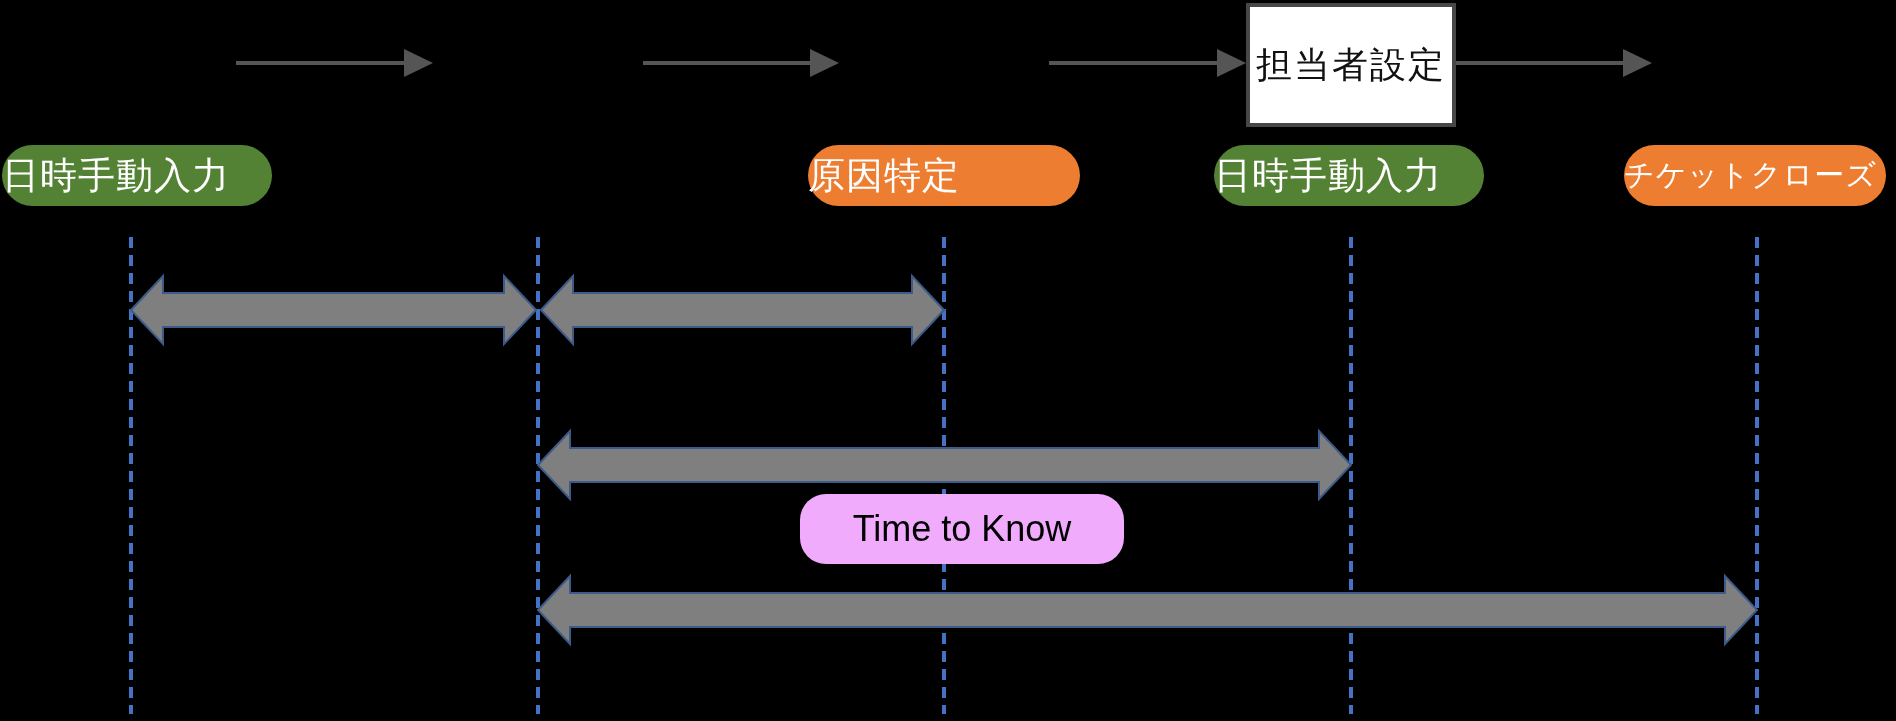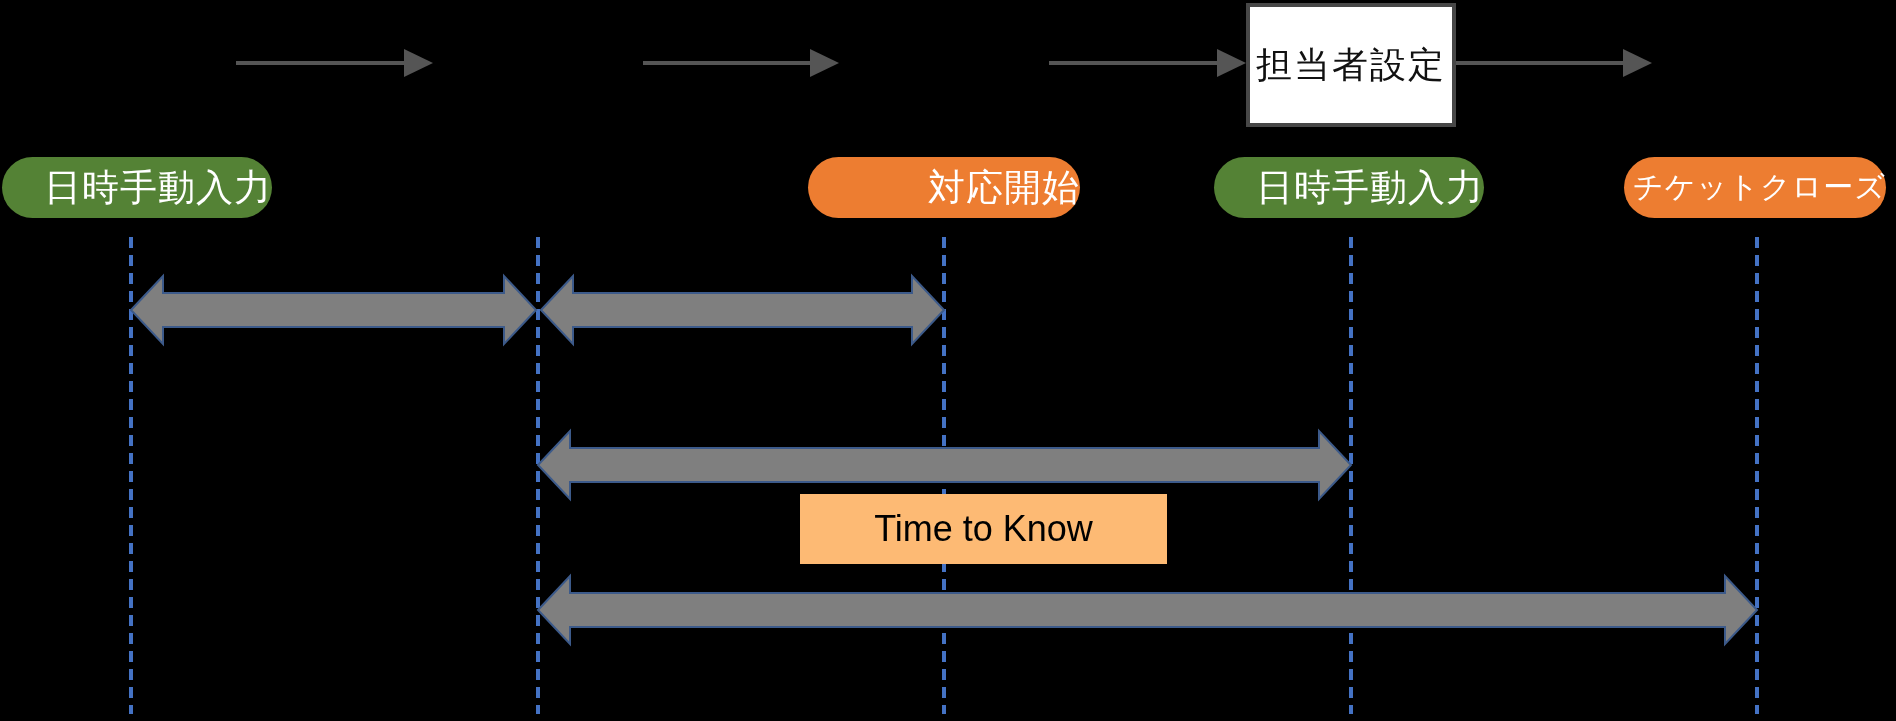--- a/index.html
+++ b/index.html
@@ -29,48 +29,48 @@
     white-space: nowrap;
   }
   .stage-box .line { display: block; }
   
   .connector { position: absolute; top: 47px; overflow: visible; }
   
   .badge {
     position: absolute;
     top: 145px; height: 61px;
     border-radius: 31px;
-    display: flex; align-items: center; justify-content: flex-end;
+    display: flex; align-items: center; justify-content: flex-start;
     color: #FFFFFF;
     font-size: 37px; letter-spacing: 1px;
     white-space: nowrap;
     box-sizing: border-box;
-    margin-top: 12px;
   }
   .badge-green  { background: #548235; }
   .badge-orange { background: #ED7D31; }
   
   .vline {
     position: absolute;
     top: 237px; height: 477px; width: 4px;
     background: repeating-linear-gradient(180deg,
       #4472C4 0px, #4472C4 11px,
       transparent 11px, transparent 18px);
   }
   
   .span-arrow { position: absolute; overflow: visible; }
   
   .ttk-label {
     position: absolute;
-    left: 800px; top: 494px; width: 367px; height: 70px;
-    background: #fdba74;
+    left: 800px; top: 494px; width: 324px; height: 70px;
+    background: #f0abfc;
     color: #000000;
     display: flex; align-items: center; justify-content: center;
     font-size: 36px;
     white-space: nowrap;
+    border-radius: 26px;
   }
 </style>
 </head>
 <body>
 
 <div class="canvas">
 
   <div class="vline" style="left:129px"></div>
   <div class="vline" style="left:536px"></div>
   <div class="vline" style="left:942px"></div>
@@ -95,21 +95,21 @@
   </svg>
   <svg class="connector" style="left:1456px" width="196" height="32">
     <line x1="0" y1="16" x2="169" y2="16" stroke="#555555" stroke-width="4"></line>
     <polygon points="167,2 196,16 167,30" fill="#555555"></polygon>
   </svg>
 
   <div class="badge badge-green" style="left:2px;    width:270px">
     <span>日時手動入力</span>
   </div>
   <div class="badge badge-orange" style="left:808px;  width:272px">
-    <span>対応開始</span>
+    <span>原因特定</span>
   </div>
   <div class="badge badge-green" style="left:1214px; width:270px">
     <span>日時手動入力</span>
   </div>
   <div class="badge badge-orange" style="left:1624px; width:262px; font-size:30px">
     <span>チケットクローズ</span>
   </div>
 
   <svg class="span-arrow" style="left:131px; top:276px" width="405" height="68">
     <polygon points="0,34 32,0 32,17 373,17 373,0 405,34 373,68 373,51 32,51 32,68" fill="#7F7F7F" stroke="#3C5A8A" stroke-width="2"></polygon>

